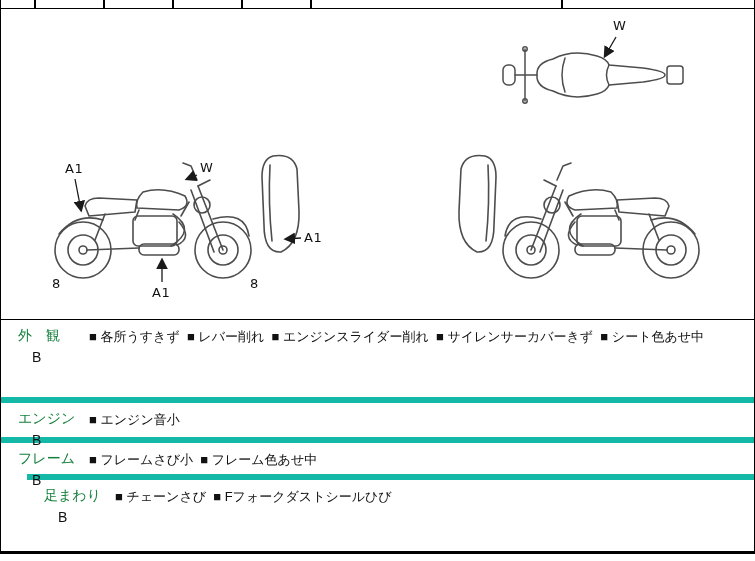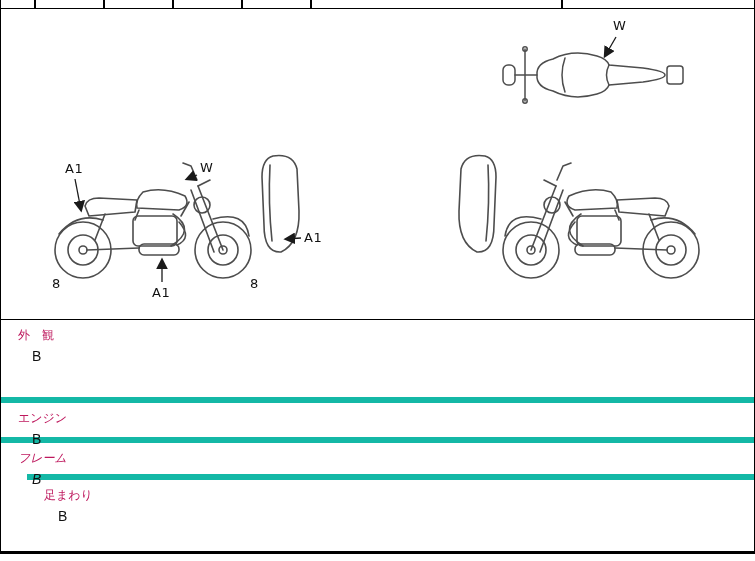--- a/index.html
+++ b/index.html
@@ -23,25 +23,25 @@
   .lbl {
     position:absolute; font-size:13px; color:#111;
     font-family:"DejaVu Sans","Liberation Sans",sans-serif;
     line-height:1; letter-spacing:.5px;
   }
 
   
   .inspect-row { display:flex; }
   .row1 { height:77px; }
   .row2 { height:40px; }
-  .row3 { height:37px;font-style:italic; }
+  .row3 { height:37px; }
   .row4 { height:77px;margin-left:26px; }
   .row2,.row3,.row4 { border-top:6px solid #14b8a6; }
   .cat-cell { width:86px; flex:none; padding:7px 0 0 17px; }
-  .cat-name { font-size:12px; color:#be185d; }
+  .cat-name { font-size:14px; color:#15803d; }
   .cat-grade { font-size:14px; padding-left:14px; margin-top:4px; }
   .notes { flex:1; padding:8px 4px 0 2px; font-size:13px; line-height:1.4; white-space:pre-wrap; }
 
   .bottom-bar { width:755px; height:3px; background:#000; }
 </style>
 </head>
 <body>
 
 <div class="page">
   <div class="content">
@@ -129,38 +129,42 @@
       <span class="lbl" style="left:151px;top:277px">A1</span>
       <span class="lbl" style="left:51px;top:268px">8</span>
       <span class="lbl" style="left:249px;top:268px">8</span>
     </div>
 
     <div class="inspect-row row1">
       <div class="cat-cell">
         <div class="cat-name">外　観</div>
         <div class="cat-grade">B</div>
       </div>
+      <div class="notes">■ 各所うすきず  ■ レバー削れ  ■ エンジンスライダー削れ  ■ サイレンサーカバーきず  ■ シート色あせ中</div>
     </div>
 
     <div class="inspect-row row2">
       <div class="cat-cell">
         <div class="cat-name">エンジン</div>
         <div class="cat-grade">B</div>
       </div>
+      <div class="notes">■ エンジン音小</div>
     </div>
 
     <div class="inspect-row row3">
       <div class="cat-cell">
         <div class="cat-name">フレーム</div>
         <div class="cat-grade">B</div>
       </div>
+      <div class="notes">■ フレームさび小  ■ フレーム色あせ中</div>
     </div>
 
     <div class="inspect-row row4">
       <div class="cat-cell">
         <div class="cat-name">足まわり</div>
         <div class="cat-grade">B</div>
       </div>
+      <div class="notes">■ チェーンさび  ■ Fフォークダストシールひび</div>
     </div>
 
   </div>
   <div class="bottom-bar"></div>
 </div>
 
 </body></html>

